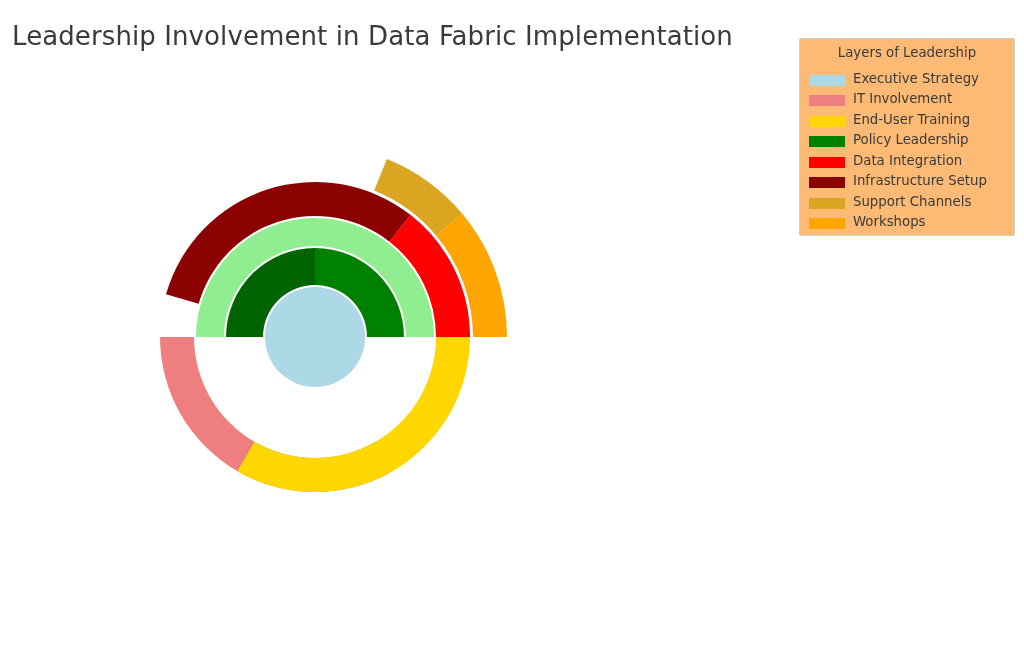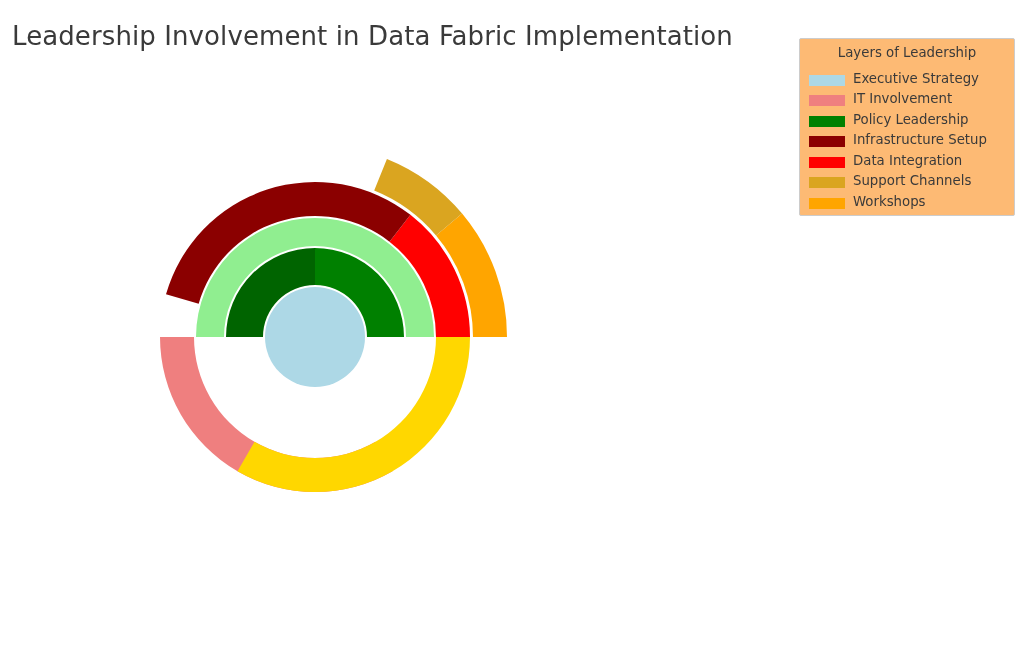--- a/index.html
+++ b/index.html
@@ -102,30 +102,34 @@
   <div id="legend-items">
       <div class="legend-row">
         <span class="legend-swatch" style="background: rgb(173, 216, 230);"></span>
         <span class="legend-label">Executive Strategy</span>
       </div>
       <div class="legend-row">
         <span class="legend-swatch" style="background: rgb(239, 127, 127);"></span>
         <span class="legend-label">IT Involvement</span>
       </div>
       <div class="legend-row">
+        <span class="legend-swatch" style="background: rgb(255, 215, 0);"></span>
+        <span class="legend-label">End-User Training</span>
+      </div>
+      <div class="legend-row">
         <span class="legend-swatch" style="background: rgb(0, 128, 0);"></span>
         <span class="legend-label">Policy Leadership</span>
       </div>
       <div class="legend-row">
+        <span class="legend-swatch" style="background: rgb(255, 0, 0);"></span>
+        <span class="legend-label">Data Integration</span>
+      </div>
+      <div class="legend-row">
         <span class="legend-swatch" style="background: rgb(139, 0, 0);"></span>
         <span class="legend-label">Infrastructure Setup</span>
-      </div>
-      <div class="legend-row">
-        <span class="legend-swatch" style="background: rgb(255, 0, 0);"></span>
-        <span class="legend-label">Data Integration</span>
       </div>
       <div class="legend-row">
         <span class="legend-swatch" style="background: rgb(218, 165, 32);"></span>
         <span class="legend-label">Support Channels</span>
       </div>
       <div class="legend-row">
         <span class="legend-swatch" style="background: rgb(255, 165, 0);"></span>
         <span class="legend-label">Workshops</span>
       </div>
     </div>

